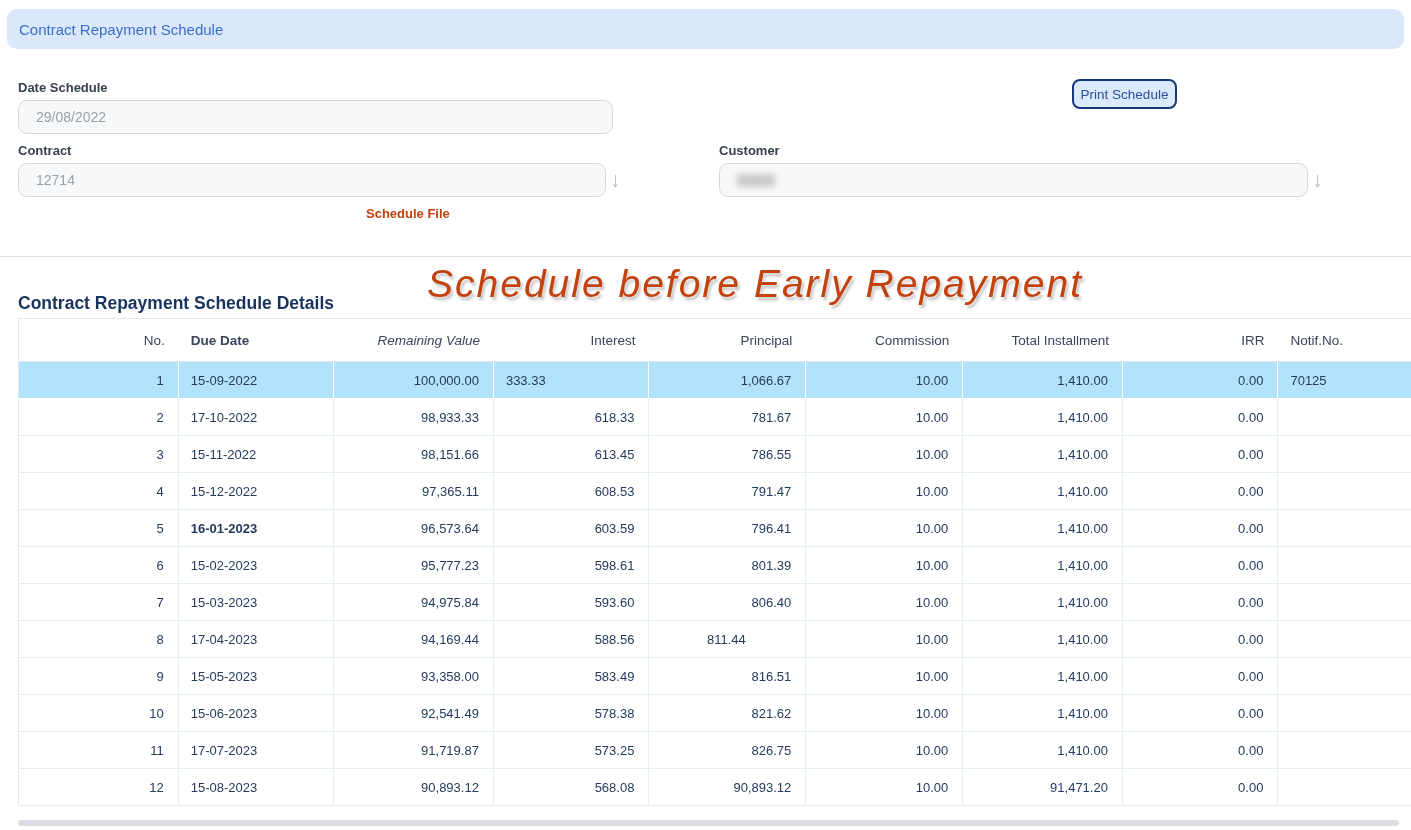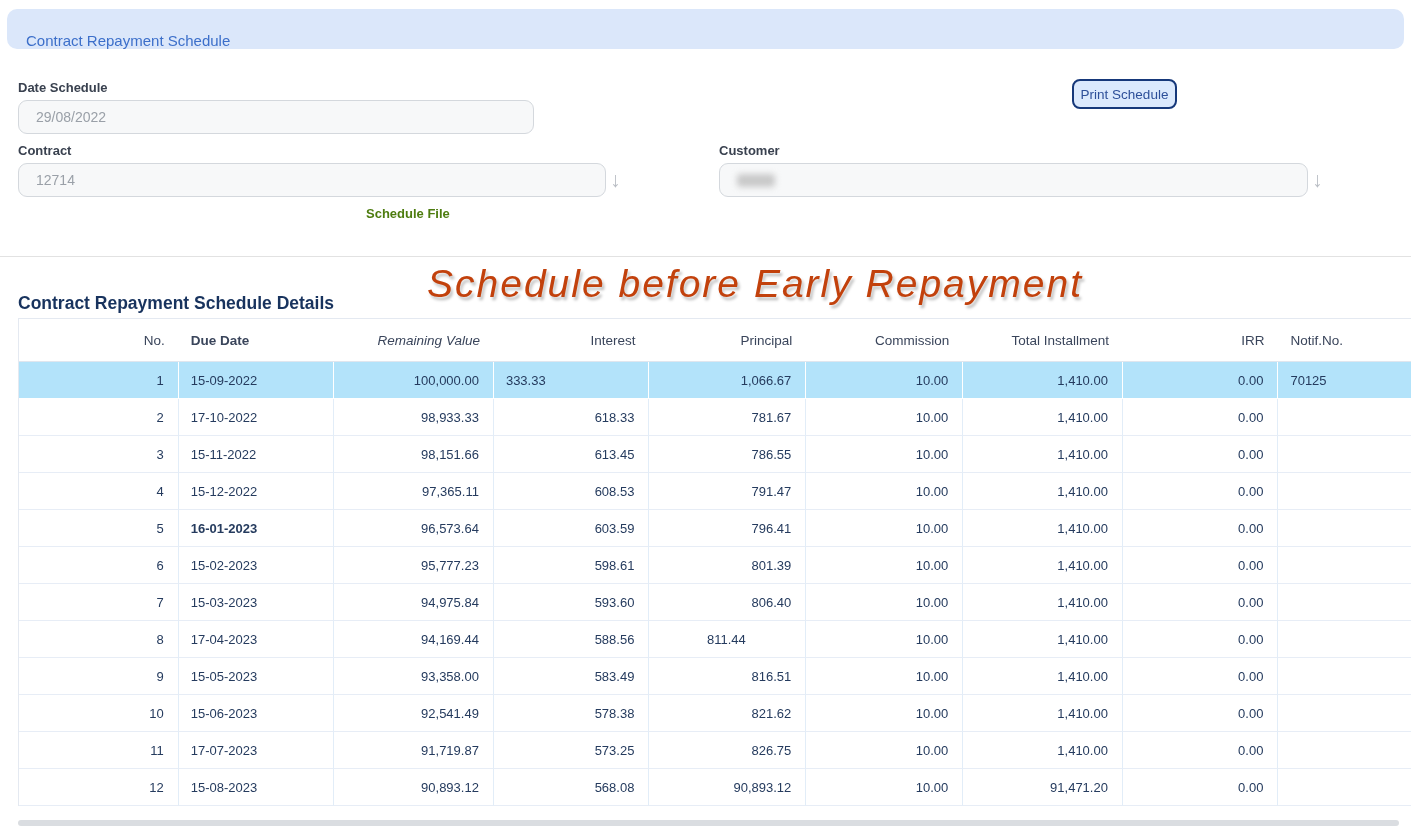--- a/index.html
+++ b/index.html
@@ -2,39 +2,39 @@
 <html><head>
 <meta charset="utf-8">
 <style>
   * { margin:0; padding:0; box-sizing:border-box; }
   html,body { width:1411px; height:830px; background:#ffffff;
     font-family:"Liberation Sans", sans-serif; overflow:hidden; }
   #stage { position:relative; width:1411px; height:830px; background:#fff; }
 
   
   .topbar { position:absolute; left:7px; right:7px; top:9px; height:40px;
-    background:#dbe7fa; border-radius:10px; display:flex; align-items:flex-end;
-    padding-left:19px; }
+    background:#dbe7fa; border-radius:10px; display:flex; align-items:center;
+    padding-left:12px; }
   .topbar-title { color:#3c6fca; font-size:15px; }
 
   
   .field-label { position:absolute; font-size:13px; font-weight:700; color:#39414f; }
   .input { position:absolute; height:34px; background:#f7f8f9;
     border:1px solid #d4d8dd; border-radius:9px; display:flex; align-items:center;
     padding-left:17px; font-size:14px; color:#9aa0a8; }
   .dd-arrow { position:absolute; color:#b9bdc4; font-size:21px; line-height:1;
     user-select:none; }
   .blur-blob { width:38px; height:13px; background:#b9b9b9; border-radius:3px;
     filter:blur(3px); opacity:.75; }
   .print-btn { position:absolute; left:1072px; top:79px; width:105px; height:30px;
     background:#dbe9fd; border:2px solid #16387a; border-radius:8px;
     color:#2d4f99; font-size:13.5px; display:flex; align-items:center;
     justify-content:center; cursor:pointer; font-family:inherit; }
   .schedule-file { position:absolute; left:366px; top:206px; font-size:13px;
-    font-weight:700; color:#4d7c0f; }
+    font-weight:700; color:#c2410c; }
 
   .divider { position:absolute; left:0; right:0; top:256px; height:1px;
     background:#e2e2e2; }
 
   
   .details-title { position:absolute; left:18px; top:293px; font-size:17.5px;
     font-weight:600; color:#18335e; }
   .annotation { position:absolute; left:427px; top:262px; font-size:39px;
     font-style:italic; letter-spacing:2px; color:#c2410c; white-space:nowrap;
     text-shadow:0 0 5px rgba(255,255,255,.95), 2px 3px 3px rgba(0,0,0,.30); }
@@ -62,21 +62,21 @@
 </head>
 <body>
 
 <div id="stage">
 
   <div class="topbar">
     <span class="topbar-title">Contract Repayment Schedule</span>
   </div>
 
   <div class="field-label" style="left:18px; top:80px;">Date Schedule</div>
-  <div class="input" style="left:18px; top:100px; width:516px;">
+  <div class="input" style="left:18px; top:100px; width:595px;">
     <span>29/08/2022</span>
   </div>
 
   <div class="field-label" style="left:18px; top:143px;">Contract</div>
   <div class="input" style="left:18px; top:163px; width:588px;">
     <span>12714</span>
   </div>
   <div class="dd-arrow" style="left:610px; top:169px;">↓</div>
 
   <button class="print-btn">Print Schedule</button>

